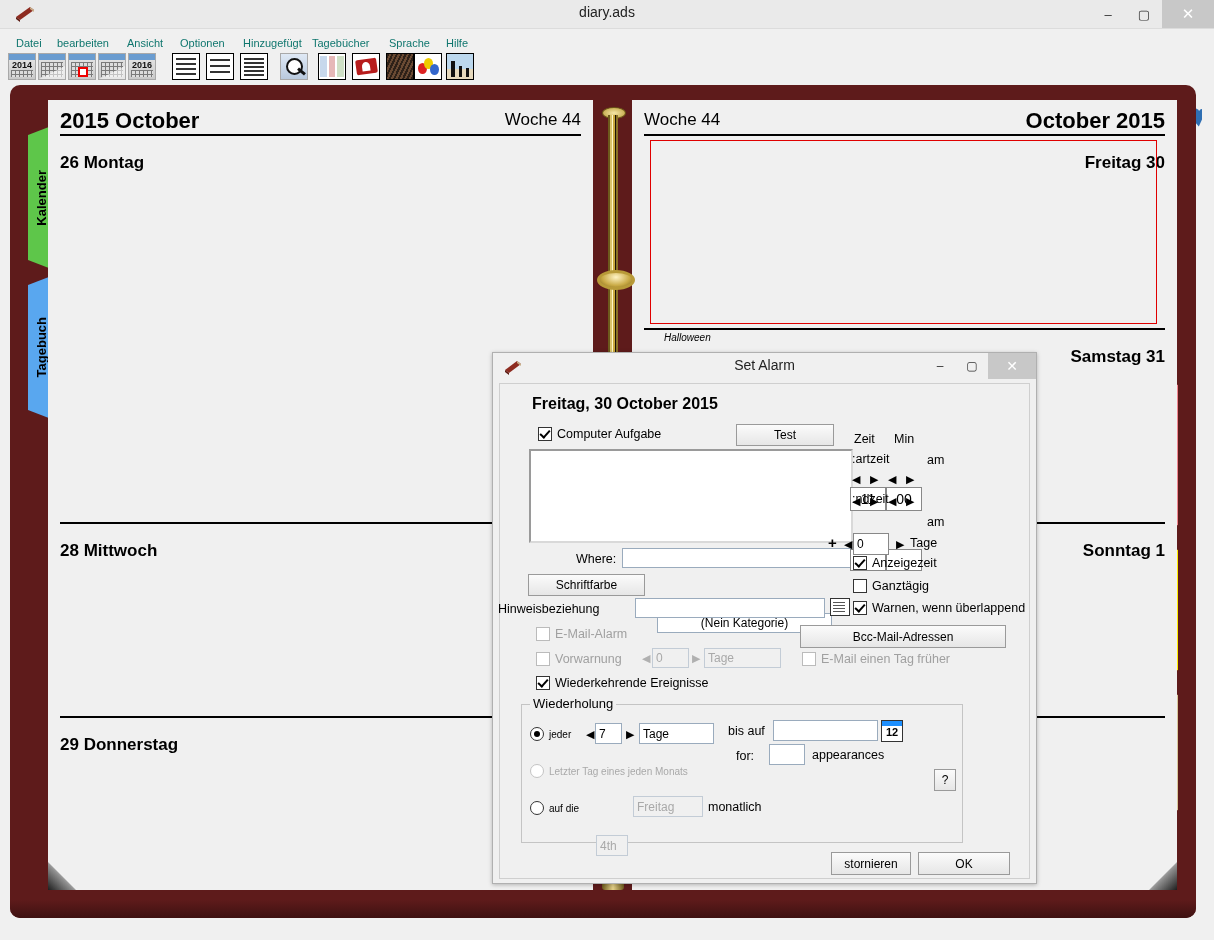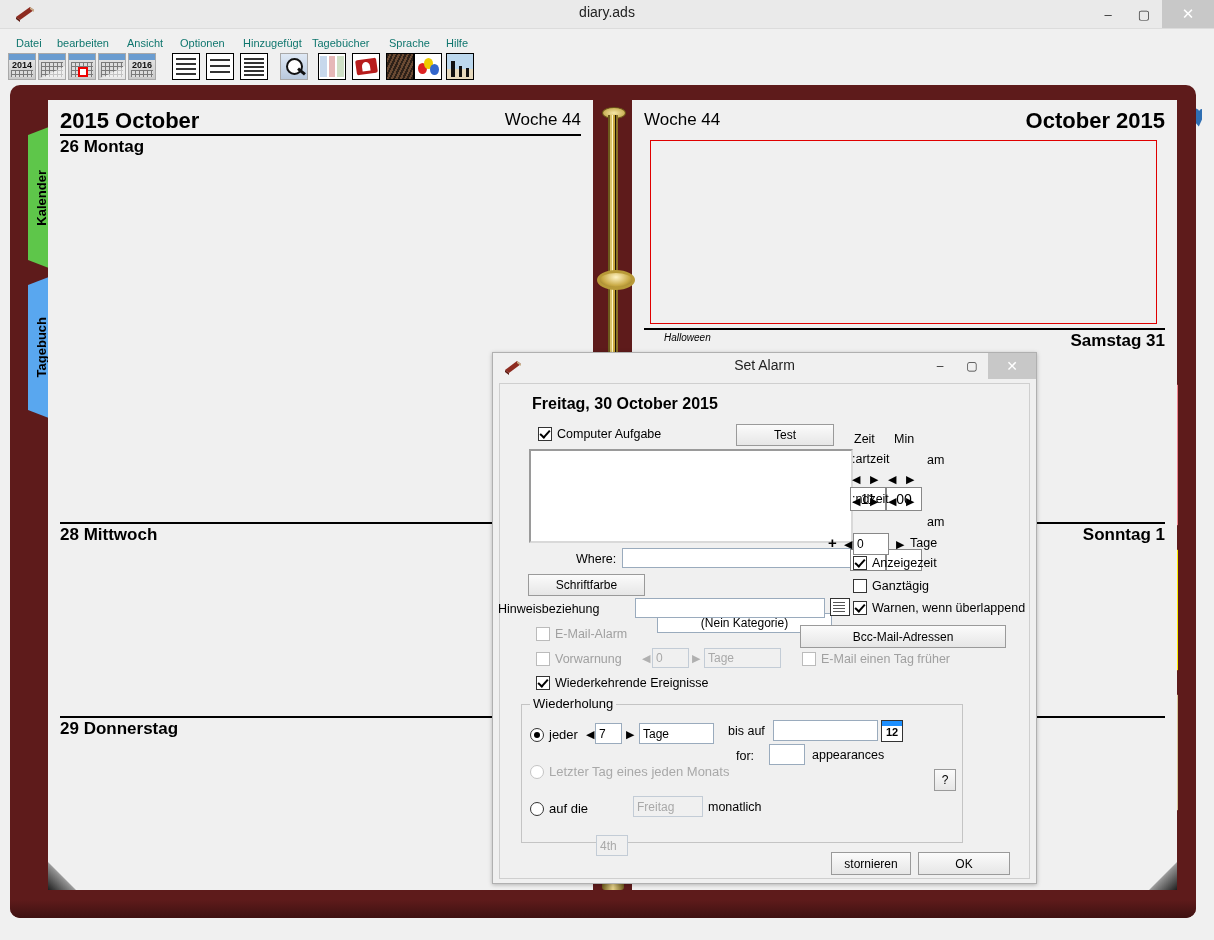--- a/index.html
+++ b/index.html
@@ -65,21 +65,21 @@
   .corner.bl{left:0;bottom:0;background:linear-gradient(45deg,#1d1d1d 0%,#8e8e8e 45%,#f0f0f0 70%);clip-path:polygon(0 100%,100% 100%,0 0);}
   .corner.br{right:0;bottom:0;background:linear-gradient(-45deg,#1d1d1d 0%,#8e8e8e 45%,#f0f0f0 70%);clip-path:polygon(100% 100%,0 100%,100% 0);}
 
   .pg-head{position:absolute;left:12px;right:12px;top:8px;height:26px;}
   .pg-head .l{position:absolute;left:0;top:0;font-size:22px;font-weight:bold;color:#000;}
   .pg-head .r{position:absolute;right:0;top:2px;font-size:17px;color:#000;}
   .pg-head .rb{position:absolute;right:0;top:0;font-size:22px;font-weight:bold;color:#000;}
   .pg-head .lb{position:absolute;left:0;top:2px;font-size:17px;color:#000;}
 
   .dayrow{position:absolute;left:12px;right:12px;border-top:2px solid #000;}
-  .dayrow .lbl{font-size:17px;font-weight:bold;color:#000;padding-top:1px;}
+  .dayrow .lbl{font-size:17px;font-weight:bold;color:#000;padding-top:17px;}
   .dayrow .lbl.right{text-align:right;}
   .note{position:absolute;font-size:10px;font-style:italic;color:#000;}
 
   .redsel{position:absolute;border:1px solid #e00000;background:transparent;}
 
   
   .spine{position:absolute;left:586px;top:0;width:34px;height:833px;}
   .spine .rod{position:absolute;left:12px;top:30px;width:10px;height:270px;
      background:linear-gradient(to right,#6d5a1c 0 2px,#d9c36a 2px 4px,#fff6c9 4px 5px,#caa93f 5px 7px,#1a1306 7px 8px,#8a7226 8px 10px);}
   .spine .cap{position:absolute;left:6px;top:22px;width:22px;height:10px;border-radius:50%;background:radial-gradient(#f6e7a8,#b79a33);border:1px solid #6a5618;}
@@ -106,21 +106,21 @@
   .dlg-body{position:absolute;left:6px;top:30px;width:529px;height:494px;background:#f0f0f0;border:1px solid #cfcfcf;}
 
   .dtitle{position:absolute;left:32px;top:11px;font-size:16px;font-weight:bold;color:#000;}
 
   .cb{position:absolute;display:flex;align-items:flex-end;font-size:12.5px;color:#000;}
   .cb .box{width:12px;height:12px;border:1px solid #333;background:#fff;margin-right:5px;position:relative;flex:none;}
   .cb .box.on:after{content:"";position:absolute;left:3px;top:0px;width:4px;height:8px;border:solid #000;border-width:0 2px 2px 0;transform:rotate(42deg);}
   .cb.dis{color:#a0a0a0;}
   .cb.dis .box{border-color:#bbb;}
 
-  .rb{position:absolute;display:flex;align-items:center;font-size:13px;color:#000;}
+  .rb{position:absolute;display:flex;align-items:center;font-size:10px;color:#000;}
   .rb .dot{width:12px;height:12px;border:1px solid #333;border-radius:50%;background:#fff;margin-right:5px;position:relative;flex:none;}
   .rb .dot.on:after{content:"";position:absolute;left:3px;top:3px;width:6px;height:6px;border-radius:50%;background:#000;}
   .rb.dis{color:#a9a9a9;} .rb.dis .dot{border-color:#c4c4c4;}
 
   .btn{position:absolute;background:linear-gradient(#fbfbfb,#e6e6e6);border:1px solid #9a9a9a;font-size:12px;color:#000;
        display:flex;align-items:center;justify-content:center;}
   .fld{position:absolute;background:#fff;border:1px solid #9aabbd;font-size:12px;color:#000;display:flex;align-items:center;padding:0 3px;box-sizing:border-box;}
   .fld.c{justify-content:center;padding:0;margin-top:39px;}
   .fld.dis{background:#f0f0f0;border-color:#c3ccd6;color:#a9a9a9;}
   .txtarea{position:absolute;background:#fff;border:2px solid #9a9a9a;border-right-color:#d9d9d9;border-bottom-color:#d9d9d9;}
@@ -311,20 +311,23 @@
 
       <div class="corner bl"></div>
     </div>
 
     <div class="page right">
       <div class="pg-head">
         <div class="lb">Woche 44</div>
         <div class="rb">October 2015</div>
       </div>
 
+      <div class="dayrow" style="top:34px;height:194px">
+        <div class="lbl right">Freitag 30</div>
+      </div>
       <div class="redsel" style="left:18px;top:40px;width:505px;height:182px"></div>
 
       <div class="dayrow" style="top:228px;height:194px">
         <div class="lbl right">Samstag 31</div>
       </div>
       <div class="note" style="left:32px;top:232px">Halloween</div>
 
       <div class="dayrow" style="top:422px;height:194px">
         <div class="lbl right">Sonntag 1</div>
       </div>

